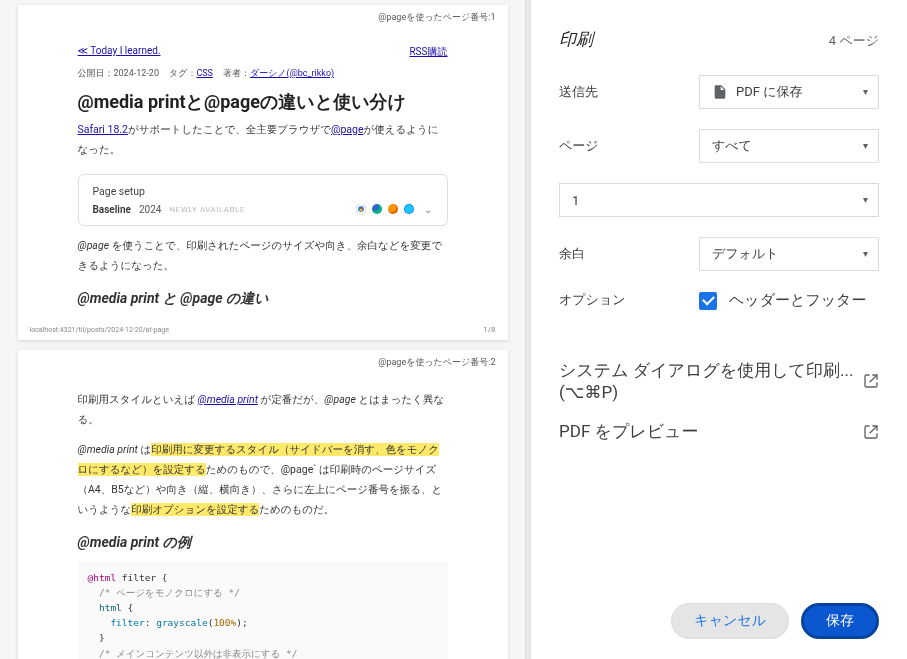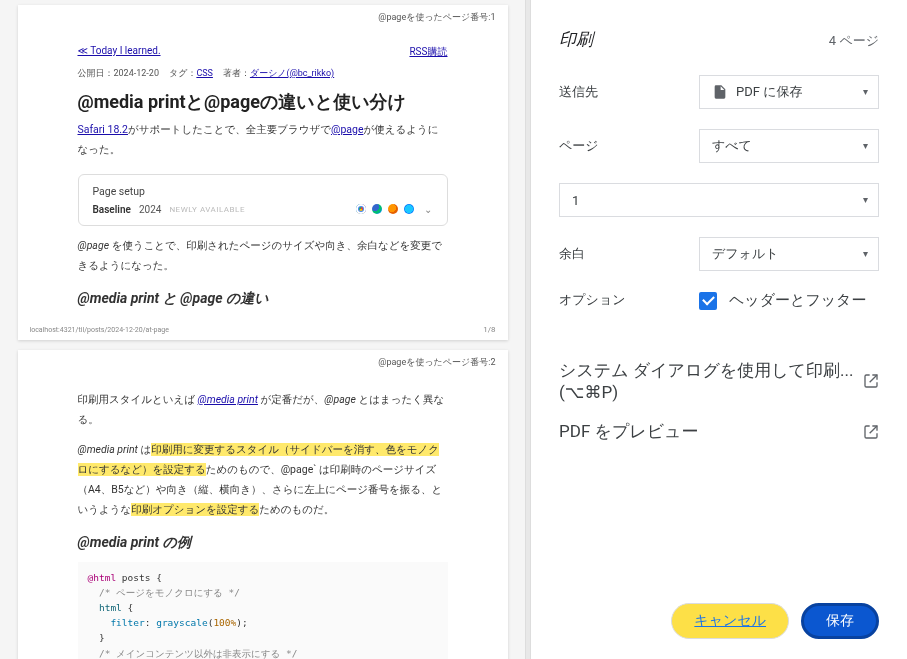--- a/index.html
+++ b/index.html
@@ -178,21 +178,21 @@
   .ext-icon svg{width:16px;height:16px;display:block;}
 
   .spacer { flex:1; }
 
   .footer-btns { display:flex; justify-content:flex-end; gap:12px; padding-top:12px;}
   .btn {
     height:36px; padding:0 22px; border-radius:18px; font-size:14px;
     display:inline-flex; align-items:center; justify-content:center;
     cursor:pointer; border:1px solid transparent;
   }
-  .btn.secondary { background:#fde047; color:#1a73e8; border-color:#dadce0;text-decoration:underline;}
+  .btn.secondary { background:#e5e5e5; color:#1a73e8; border-color:#dadce0;}
   .btn.primary { background:#0b57d0; color:#fff; border:3px solid #0842a0;text-align:right;}
 
 </style>
 </head>
 <body>
 
 <div class="preview-pane">
 
   <div class="page">
     <div class="page-hdr">@pageを使ったページ番号:1</div>
@@ -246,21 +246,21 @@
     <p class="doc-p" style="margin-top:30px;">
       <span>印刷用スタイルといえば </span><span class="lnk it">@media print</span><span> が定番だが、</span><span class="it">@page</span><span> とはまったく異なる。</span>
     </p>
 
     <p class="doc-p">
       <span class="it">@media print</span><span> は</span><span class="hl">印刷用に変更するスタイル（サイドバーを消す、色をモノクロにするなど）を設定する</span><span>ためのもので、@page` は印刷時のページサイズ（A4、B5など）や向き（縦、横向き）、さらに左上にページ番号を振る、というような</span><span class="hl">印刷オプションを設定する</span><span>ためのものだ。</span>
     </p>
 
     <h2 class="doc-h2">@media print の例</h2>
 
-    <pre class="code"><span class="c-at">@html</span><span> posts {</span>
+    <pre class="code"><span class="c-at">@html</span><span> filter {</span>
 <span class="c-cm">  /* ページをモノクロにする */</span>
 <span class="c-kw">  html</span><span> {</span>
 <span class="c-fn">    filter</span><span>: </span><span class="c-fn">grayscale</span><span>(</span><span class="c-num">100%</span><span>);</span>
 <span>  }</span>
 <span class="c-cm">  /* メインコンテンツ以外は非表示にする */</span>
 
 </pre>
   </div>
 
 </div>

